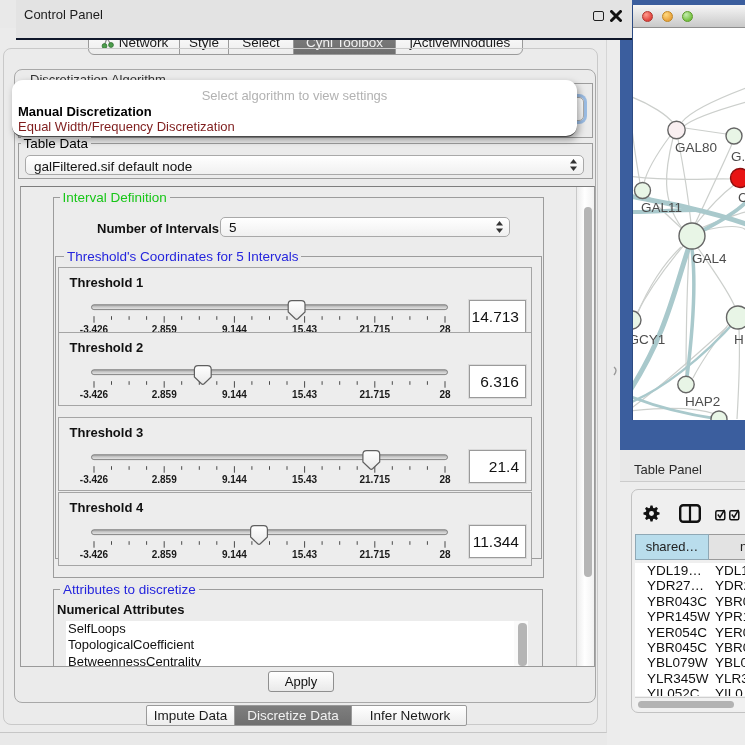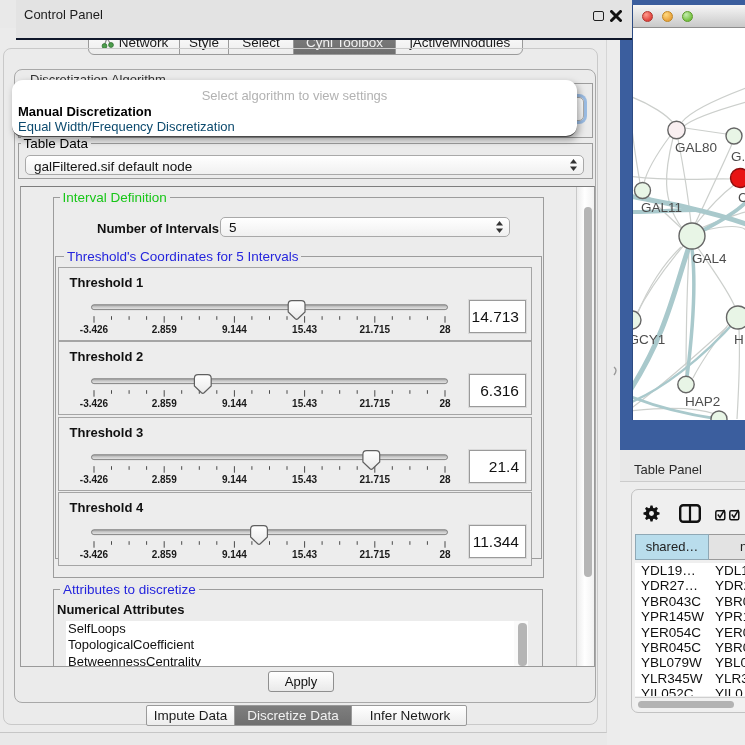--- a/index.html
+++ b/index.html
@@ -64,21 +64,21 @@
 
 #bottabs { position:absolute; left:146px; top:677px; width:321px; height:21px;
   border:1px solid #9a9a9a; border-radius:2px; background:linear-gradient(#ffffff,#ececec);
   display:flex; overflow:hidden; }
 
 #popup { position:absolute; left:12px; top:52px; width:565px; height:57px; background:#fff;
   border-radius:11px; border-bottom:1px solid #4a4a4a; box-shadow:2px 3px 7px rgba(0,0,0,0.35);
   font-size:13px; z-index:5; }
 #popup .r1 { position:absolute; left:0; right:0; top:8px; text-align:center; color:#b2b2b2; }
 #popup .r2 { position:absolute; left:6px; top:23.5px; font-weight:bold; color:#000; }
-#popup .r3 { position:absolute; left:6px; top:38.5px; color:#0c4a6e; }
+#popup .r3 { position:absolute; left:6px; top:38.5px; color:#7f1d1d; }
 
 #gutter { position:absolute; left:607px; top:0; width:13px; height:745px; background:#ececec; }
 #rside { position:absolute; left:620px; top:0; width:125px; height:745px; background:#ededed; }
 #bluebg { position:absolute; left:0; top:0; width:125px; height:450px; background:#3b5e9e; }
 #nwin { position:absolute; left:12.5px; top:5px; width:113px; height:415px;
   background:#fff; box-shadow:-1px 0 0 #2c4a82; }
 #ntitle { position:absolute; left:0; top:0; width:100%; height:23px;
   background:linear-gradient(#f6f6f6,#c9c9c9); border-bottom:1px solid #8e8e8e; }
 .tl { position:absolute; top:5.5px; width:11px; height:11px; border-radius:50%; }
 
@@ -91,21 +91,21 @@
 #thead { position:absolute; left:3px; top:44px; width:117px; height:26px; }
 #thc1 { position:absolute; left:0; top:0; width:74px; height:26px; background:#b9ddec;
   border:1px solid #8fa8b5; font-size:13px; color:#222; text-align:center; line-height:24px; }
 #thc2 { position:absolute; left:74px; top:0; width:43px; height:26px; background:#e3e3e3;
   border:1px solid #9a9a9a; border-left:none; font-size:13px; color:#222;
   line-height:24px; padding-left:31px; }
 #tbody { position:absolute; left:3px; top:73px; width:117px; height:133px; background:#fff;
   overflow:hidden; }
 .trow { position:absolute; left:0; width:200px; height:15.4px; font-size:13.5px; color:#101010;
   line-height:15.4px; }
-.trow .c1 { position:absolute; left:6px;text-align:center; }
+.trow .c1 { position:absolute; left:12px;text-align:center; }
 .trow .c2 { position:absolute; left:80px; }
 #hsb { position:absolute; left:3px; top:207px; width:117px; height:13px; background:#f1f1f1;
   border-top:1px solid #cfcfcf; }
 #hsb .thumb { position:absolute; left:2.5px; top:2.5px; width:96px; height:7.5px;
   border-radius:3.7px; background:#b3b3b3; }
 </style></head>
 <body>
 
 <div id="lstrip">
     <span>Control Panel</span>
@@ -209,21 +209,21 @@
             <line x1="386.0" y1="48.2" x2="386.0" y2="54.7" stroke="#4a4a4a" stroke-width="1"></line>
 <text x="35.0" y="65" text-anchor="middle" font-size="10" font-weight="bold" fill="#1a1a1a">-3.426</text>
             <text x="105.2" y="65" text-anchor="middle" font-size="10" font-weight="bold" fill="#1a1a1a">2.859</text>
             <text x="175.4" y="65" text-anchor="middle" font-size="10" font-weight="bold" fill="#1a1a1a">9.144</text>
             <text x="245.6" y="65" text-anchor="middle" font-size="10" font-weight="bold" fill="#1a1a1a">15.43</text>
             <text x="315.8" y="65" text-anchor="middle" font-size="10" font-weight="bold" fill="#1a1a1a">21.715</text>
             <text x="386.0" y="65" text-anchor="middle" font-size="10" font-weight="bold" fill="#1a1a1a">28</text>
 <path d="M 229.2 44 L 229.2 36.3 Q 229.2 32.6 232.9 32.6 L 242.3 32.6 Q 246.0 32.6 246.0 36.3 L 246.0 44 L 238.9 50.8 Q 237.6 51.9 236.3 50.8 Z" fill="url(#thumbg)" stroke="#5f5f5f" stroke-width="1.2"></path>
 </svg>
 <div class="vbox">14.713</div>
-</div><div class="tpanel" style="top:154px">
+</div><div class="tpanel" style="top:145px">
 <div class="ttitle">Threshold 2</div>
 <svg width="474" height="74" viewBox="0 0 474 74" style="position:absolute;left:0;top:0">
 <rect x="32.5" y="36.8" width="356" height="4.8" rx="2.4" fill="url(#trackg)" stroke="#787878" stroke-width="0.9"></rect>
 <line x1="35.0" y1="48.2" x2="35.0" y2="54.7" stroke="#4a4a4a" stroke-width="1"></line>
             <line x1="52.5" y1="48.2" x2="52.5" y2="51.8" stroke="#4a4a4a" stroke-width="1"></line>
             <line x1="70.1" y1="48.2" x2="70.1" y2="51.8" stroke="#4a4a4a" stroke-width="1"></line>
             <line x1="87.6" y1="48.2" x2="87.6" y2="51.8" stroke="#4a4a4a" stroke-width="1"></line>
             <line x1="105.2" y1="48.2" x2="105.2" y2="54.7" stroke="#4a4a4a" stroke-width="1"></line>
             <line x1="122.7" y1="48.2" x2="122.7" y2="51.8" stroke="#4a4a4a" stroke-width="1"></line>
             <line x1="140.3" y1="48.2" x2="140.3" y2="51.8" stroke="#4a4a4a" stroke-width="1"></line>

